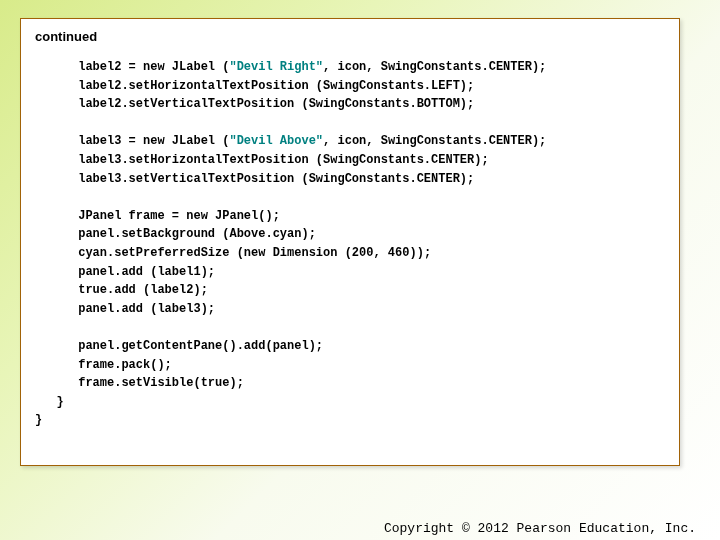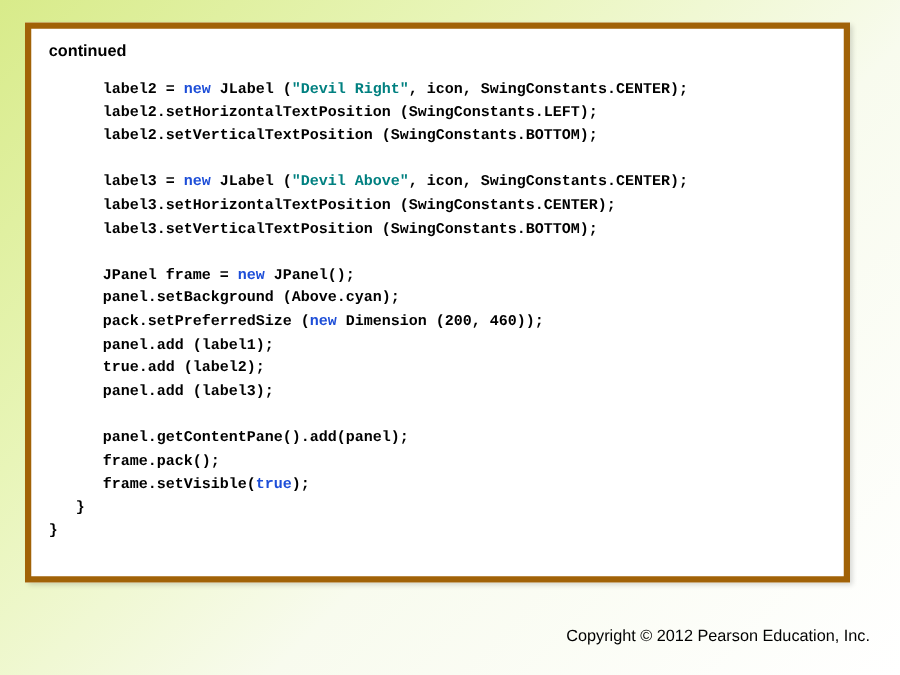--- a/index.html
+++ b/index.html
@@ -14,68 +14,68 @@
     font-family: "Times New Roman", Times, serif;
     position: relative;
   }
   .code-box {
     position: absolute;
     left: 20px;
     top: 18px;
     width: 660px;
     height: 448px;
     background: #ffffff;
-    border: 5px solid #a16207;
+    border: 1px solid #a16207;
     box-shadow: 2px 2px 4px rgba(0,0,0,0.15);
     padding: 10px 14px 6px 14px;
     box-sizing: border-box;
   }
   .continued {
     font-family: Arial, Helvetica, sans-serif;
     font-weight: bold;
     font-size: 13px;
     margin-bottom: 14px;
     color: #000;
   }
   pre.code {
     font-family: "Courier New", Courier, monospace;
     font-size: 12px;
     line-height: 1.55;
     font-weight: bold;
     color: #000;
     margin: 0;
     white-space: pre;
   }
-  .kw { color: #1d4ed8; } 
+  .kw { color: #000000; } 
   .str { color: #008080; } 
   .copyright {
     position: absolute;
     right: 24px;
-    bottom: 24px;
-    font-family: Liberation Sans, sans-serif;
+    bottom: 4px;
+    font-family: Liberation Mono, monospace;
     font-size: 13px;
     color: #000;
   }
 </style>
 </head>
 <body>
 
 <div class="code-box">
   <div class="continued">continued</div>
   <pre class="code"><span>      label2 = </span><span class="kw">new</span><span> JLabel (</span><span class="str">"Devil Right"</span><span>, icon, SwingConstants.CENTER);</span>
 <span>      label2.setHorizontalTextPosition (SwingConstants.LEFT);</span>
 <span>      label2.setVerticalTextPosition (SwingConstants.BOTTOM);</span>
 
 <span>      label3 = </span><span class="kw">new</span><span> JLabel (</span><span class="str">"Devil Above"</span><span>, icon, SwingConstants.CENTER);</span>
 <span>      label3.setHorizontalTextPosition (SwingConstants.CENTER);</span>
-<span>      label3.setVerticalTextPosition (SwingConstants.BOTTOM);</span>
+<span>      label3.setVerticalTextPosition (SwingConstants.CENTER);</span>
 
 <span>      JPanel frame = </span><span class="kw">new</span><span> JPanel();</span>
 <span>      panel.setBackground (Above.cyan);</span>
-<span>      pack.setPreferredSize (</span><span class="kw">new</span><span> Dimension (200, 460));</span>
+<span>      cyan.setPreferredSize (</span><span class="kw">new</span><span> Dimension (200, 460));</span>
 <span>      panel.add (label1);</span>
 <span>      true.add (label2);</span>
 <span>      panel.add (label3);</span>
 
 <span>      panel.getContentPane().add(panel);</span>
 <span>      frame.pack();</span>
 <span>      frame.setVisible(</span><span class="kw">true</span><span>);</span>
 <span>   }</span>
 <span>}</span></pre>
 </div>

